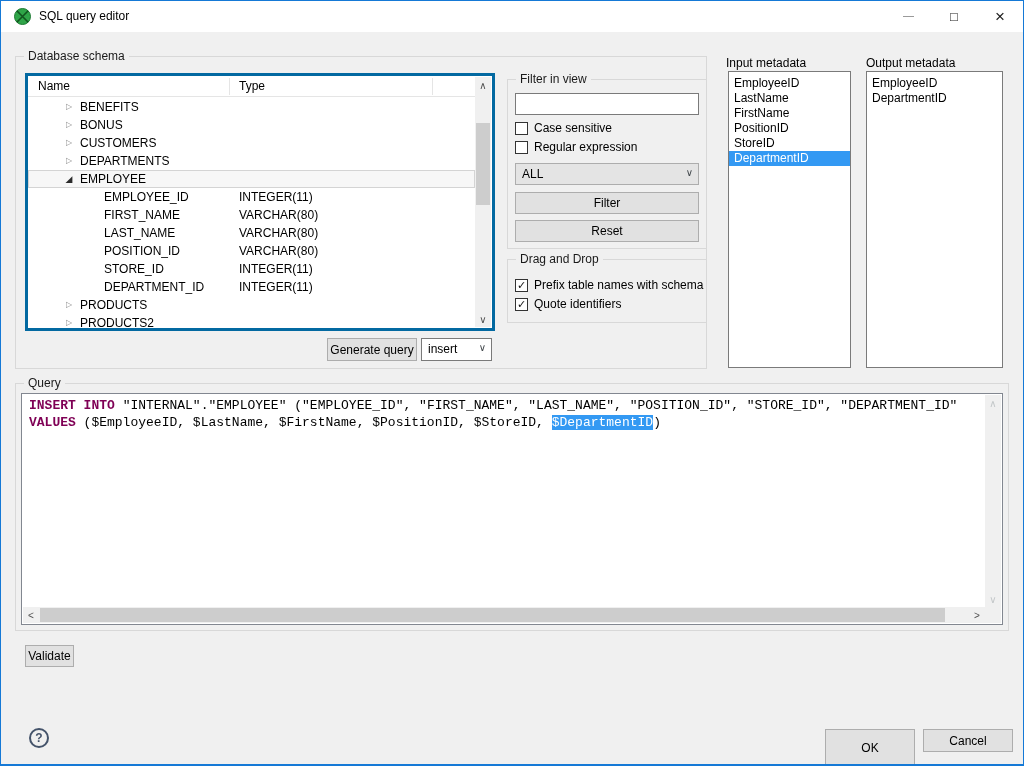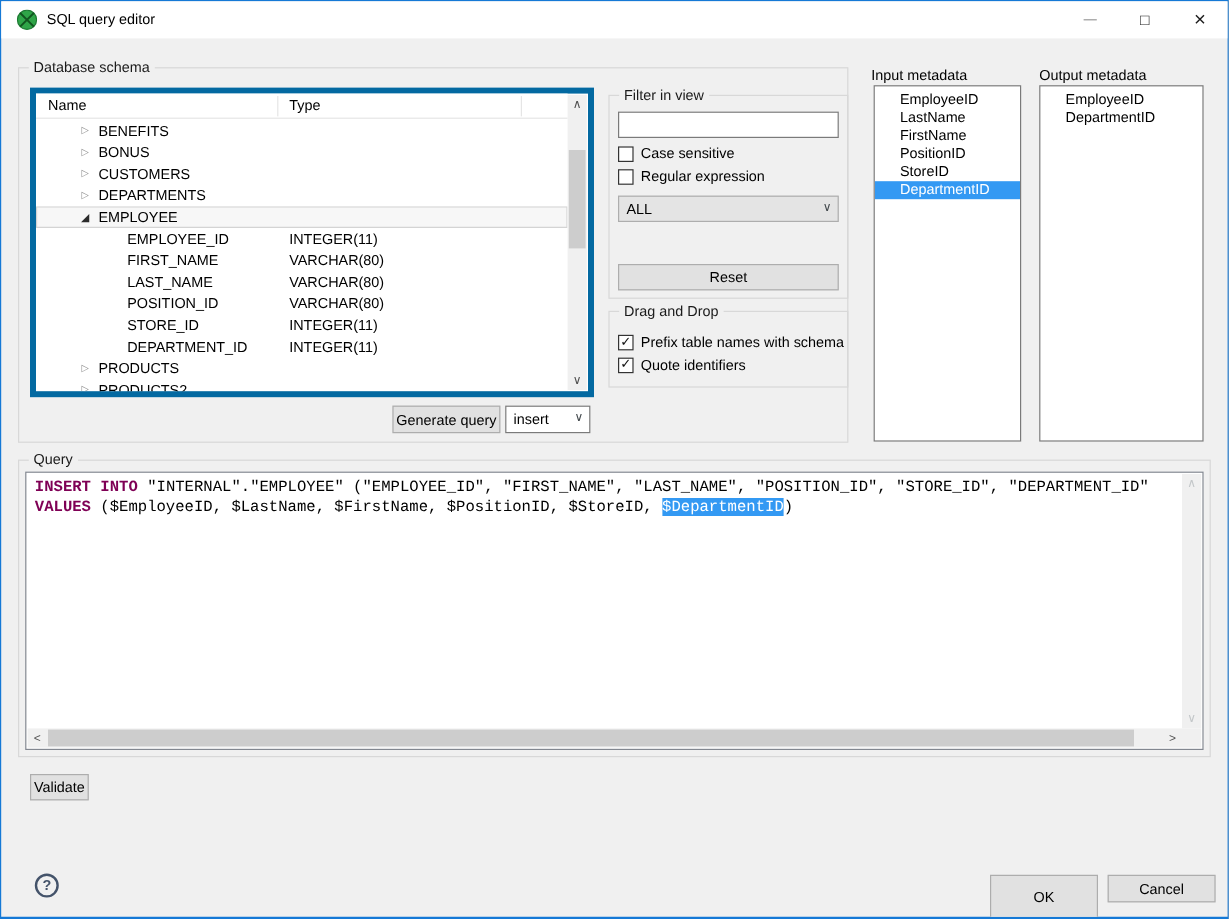--- a/index.html
+++ b/index.html
@@ -17,21 +17,21 @@
   .title-text { position:absolute; left:38px; top:8px; font-size:12px; color:#000; white-space:nowrap; }
   .winbtn { position:absolute; top:0; width:46px; height:31px; display:flex; align-items:center; justify-content:center; }
   .winbtn.min { right:92px; }
   .winbtn.max { right:46px; font-size:13px; color:#1a1a1a; }
   .winbtn.close { right:0; font-size:17px; font-weight:300; color:#1a1a1a; }
   .minbar { width:11px; height:1px; background:#9a9a9a; }
   
   .group { position:absolute; border:1px solid #d8d8d8; }
   .glabel { position:absolute; top:-8px; left:8px; background:#f0f0f0; padding:0 4px; font-size:12px; color:#1a1a1a; white-space:nowrap; }
   
-  .tree { position:absolute; left:24px; top:72px; width:470px; height:258px; background:#fff; border:5px solid #0369a1; }
+  .tree { position:absolute; left:24px; top:72px; width:470px; height:258px; background:#fff; border:3px solid #0369a1; }
   .tree-header { position:absolute; left:0; top:0; right:17px; height:21px; background:#fff; border-bottom:1px solid #e5e5e5; }
   .th-name { position:absolute; left:10px; top:3px; }
   .th-type { position:absolute; left:211px; top:3px; }
   .th-div { position:absolute; top:2px; width:1px; height:17px; background:#e5e5e5; }
   .tree-rows { position:absolute; left:0; top:22px; right:17px; bottom:0; overflow:hidden; }
   .tree-row { position:relative; height:18px; line-height:18px; white-space:nowrap; }
   .tree-row.hl { background:#f7f7f7; box-shadow:inset 0 0 0 1px #d4d4d4; }
   .tw { position:absolute; left:35px; top:0; width:12px; text-align:center; font-size:8px; }
   .tw.col { color:#8f8f8f; }
   .tw.exp { color:#2b2b2b; font-size:9px; }
@@ -54,21 +54,21 @@
   .combo { position:absolute; border:1px solid #7a7a7a; background:#fff; }
   .combo .cval { position:absolute; left:6px; top:3px; }
   .combo .cchev { position:absolute; right:5px; top:3px; font-size:10px; color:#43494d; }
   .combo.gray { background:#e4e4e4; border-color:#adadad;padding-left:43px; }
   .cbrow { position:absolute; display:flex; align-items:center; }
   .cb { width:13px; height:13px; background:#fff; border:1px solid #333; display:inline-flex; align-items:center; justify-content:center; font-size:11px; line-height:11px; color:#111; flex:none; }
   .cbl { margin-left:6px; white-space:nowrap; }
   
   .mlabel { position:absolute; font-size:12px; }
   .mlist { position:absolute; background:#fff; border:1px solid #7a7a7a; padding-top:4px; overflow:hidden; }
-  .li { height:15px; line-height:15px; padding-left:21px; font-size:12px; white-space:nowrap; }
+  .li { height:15px; line-height:15px; padding-left:5px; font-size:12px; white-space:nowrap; }
   .li.sel { background:#3399f3; color:#fff; }
   
   .qbox { position:absolute; left:20px; top:392px; width:982px; height:232px; background:#fff; border:1px solid #828790; }
   .qtext { position:absolute; left:7px; top:3px; right:20px; }
   .qline { white-space:pre; font-family:"Liberation Mono", monospace; font-size:13px; line-height:17px; color:#000; }
   .kw { color:#7f0055; font-weight:bold; }
   .qsel { background:#3399f3; color:#fff; }
   
   .help { position:absolute; left:28px; top:727px; width:20px; height:20px; border:2px solid #44536a; border-radius:50%; display:flex; align-items:center; justify-content:center; font-size:12px; font-weight:bold; color:#44536a; }
 </style>
@@ -183,20 +183,23 @@
     <span class="cbl">Case sensitive</span>
   </div>
   <div class="cbrow" style="left:514px; top:139px;">
     <span class="cb"></span>
     <span class="cbl">Regular expression</span>
   </div>
   <div class="combo gray" style="left:514px; top:162px; width:184px; height:22px;">
     <span class="cval">ALL</span>
     <span class="cchev">∨</span>
   </div>
+  <div class="btn" style="left:514px; top:191px; width:184px; height:22px;">
+    <span>Filter</span>
+  </div>
   <div class="btn" style="left:514px; top:219px; width:184px; height:22px;">
     <span>Reset</span>
   </div>
 
   <div class="group" style="left:506px; top:258px; width:200px; height:64px;">
     <span class="glabel">Drag and Drop</span>
   </div>
   <div class="cbrow" style="left:514px; top:277px;">
     <span class="cb">✓</span>
     <span class="cbl">Prefix table names with schema</span>

